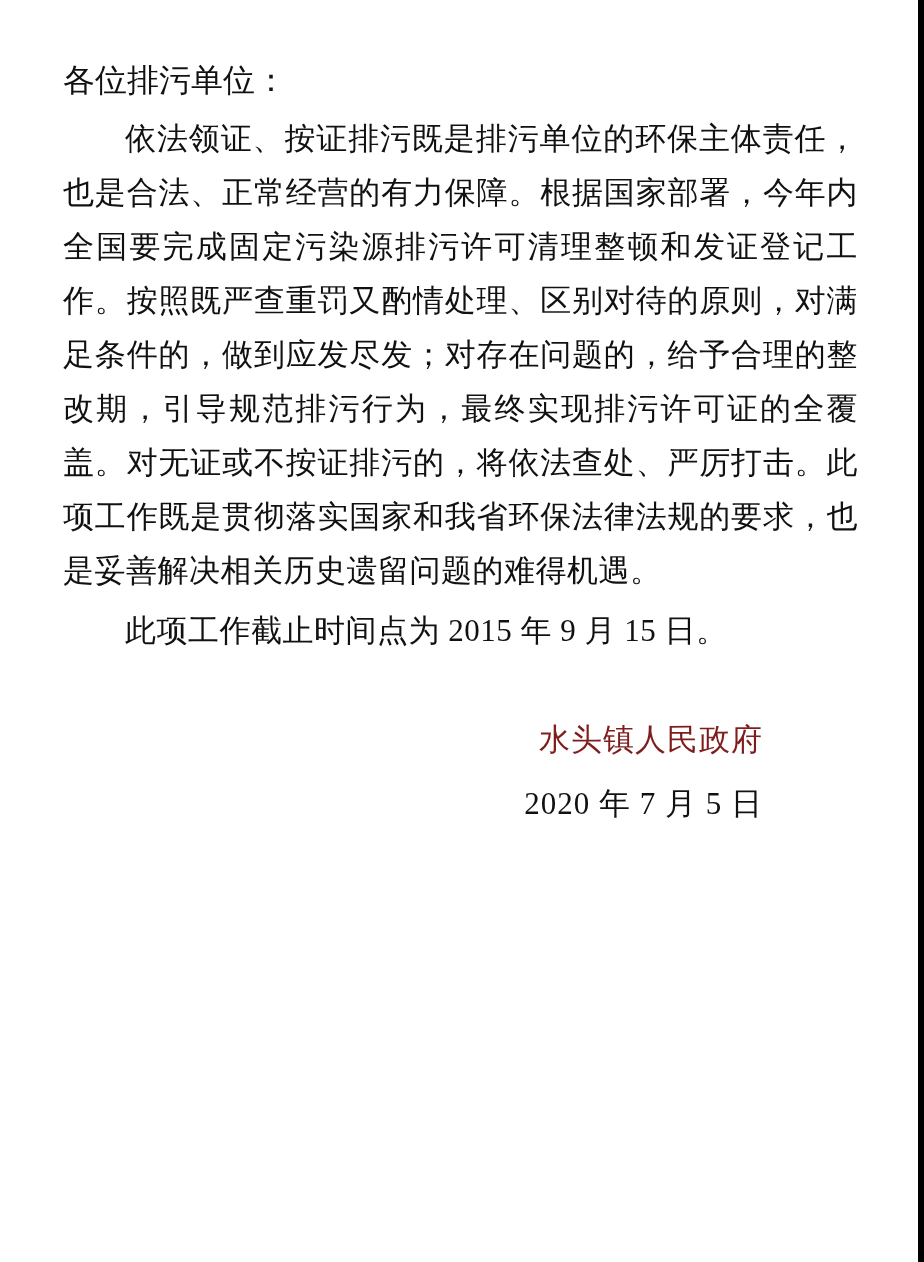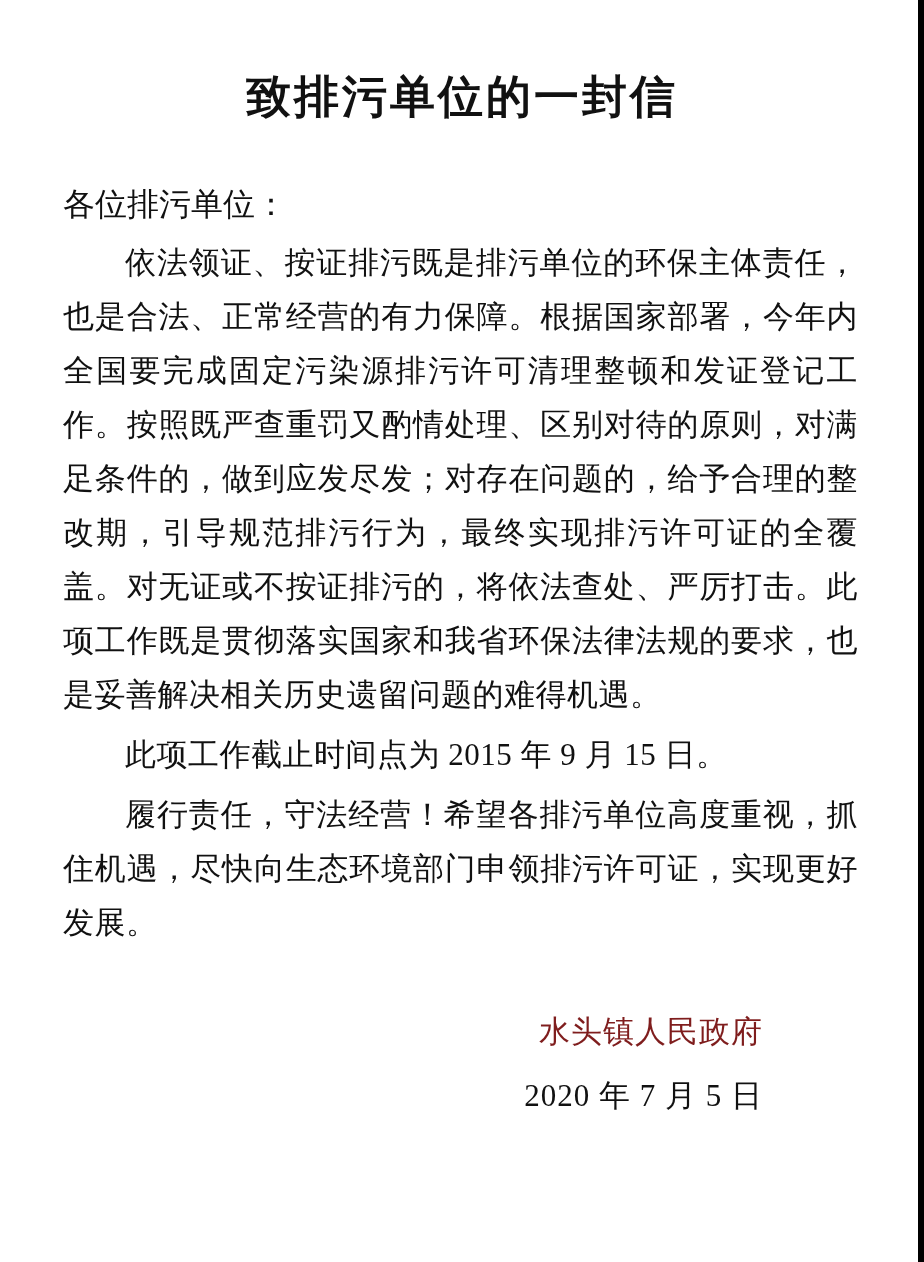--- a/index.html
+++ b/index.html
@@ -72,30 +72,28 @@
     color: #111111;
     letter-spacing: 1px;
   }
 </style>
 </head>
 <body>
 
 <div class="page">
   <div class="right-border"></div>
 
-  <h1 class="letter-title">致排污单位的一封信</h1>
 
   <div class="letter-body">
     <p class="salutation">各位排污单位：</p>
 
     <p class="para">依法领证、按证排污既是排污单位的环保主体责任，也是合法、正常经营的有力保障。根据国家部署，今年内全国要完成固定污染源排污许可清理整顿和发证登记工作。按照既严查重罚又酌情处理、区别对待的原则，对满足条件的，做到应发尽发；对存在问题的，给予合理的整改期，引导规范排污行为，最终实现排污许可证的全覆盖。对无证或不按证排污的，将依法查处、严厉打击。此项工作既是贯彻落实国家和我省环保法律法规的要求，也是妥善解决相关历史遗留问题的难得机遇。</p>
 
     <p class="para">此项工作截止时间点为 2015 年 9 月 15 日。</p>
 
 
-    <p class="para">履行责任，守法经营！希望各排污单位高度重视，抓住机遇，尽快向生态环境部门申领排污许可证，实现更好发展。</p>
 
     <div class="sign-block">
       <p class="signature">水头镇人民政府</p>
       <p class="sign-date">2020 年 7 月 5 日</p>
     </div>
   </div>
 </div>
 
 </body></html>

